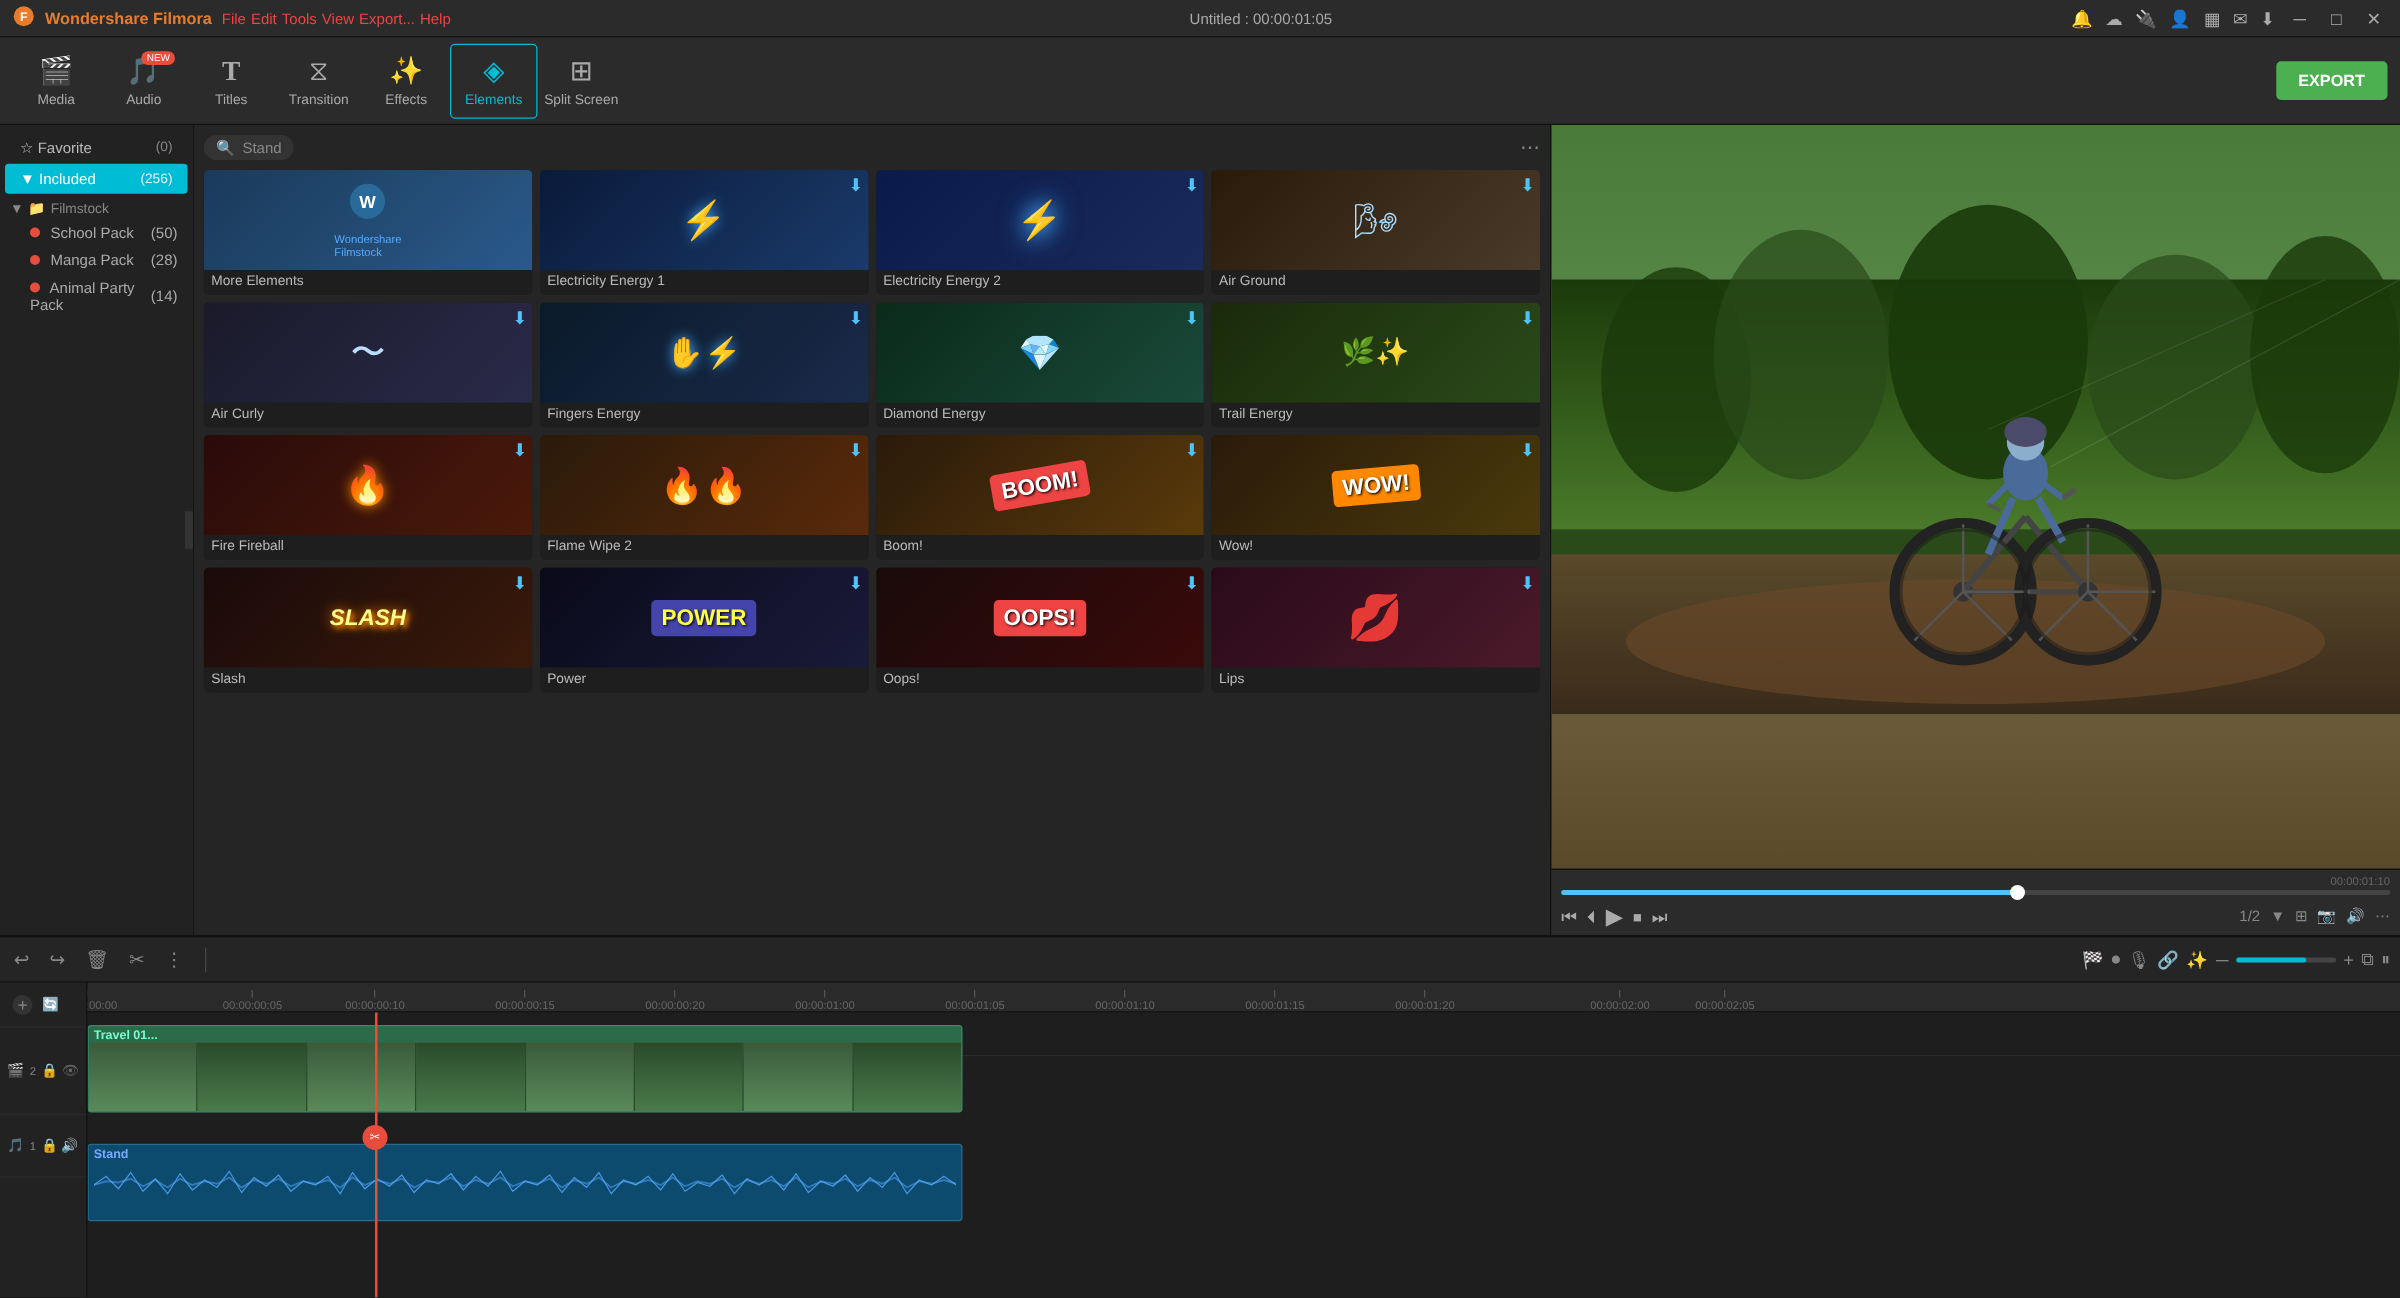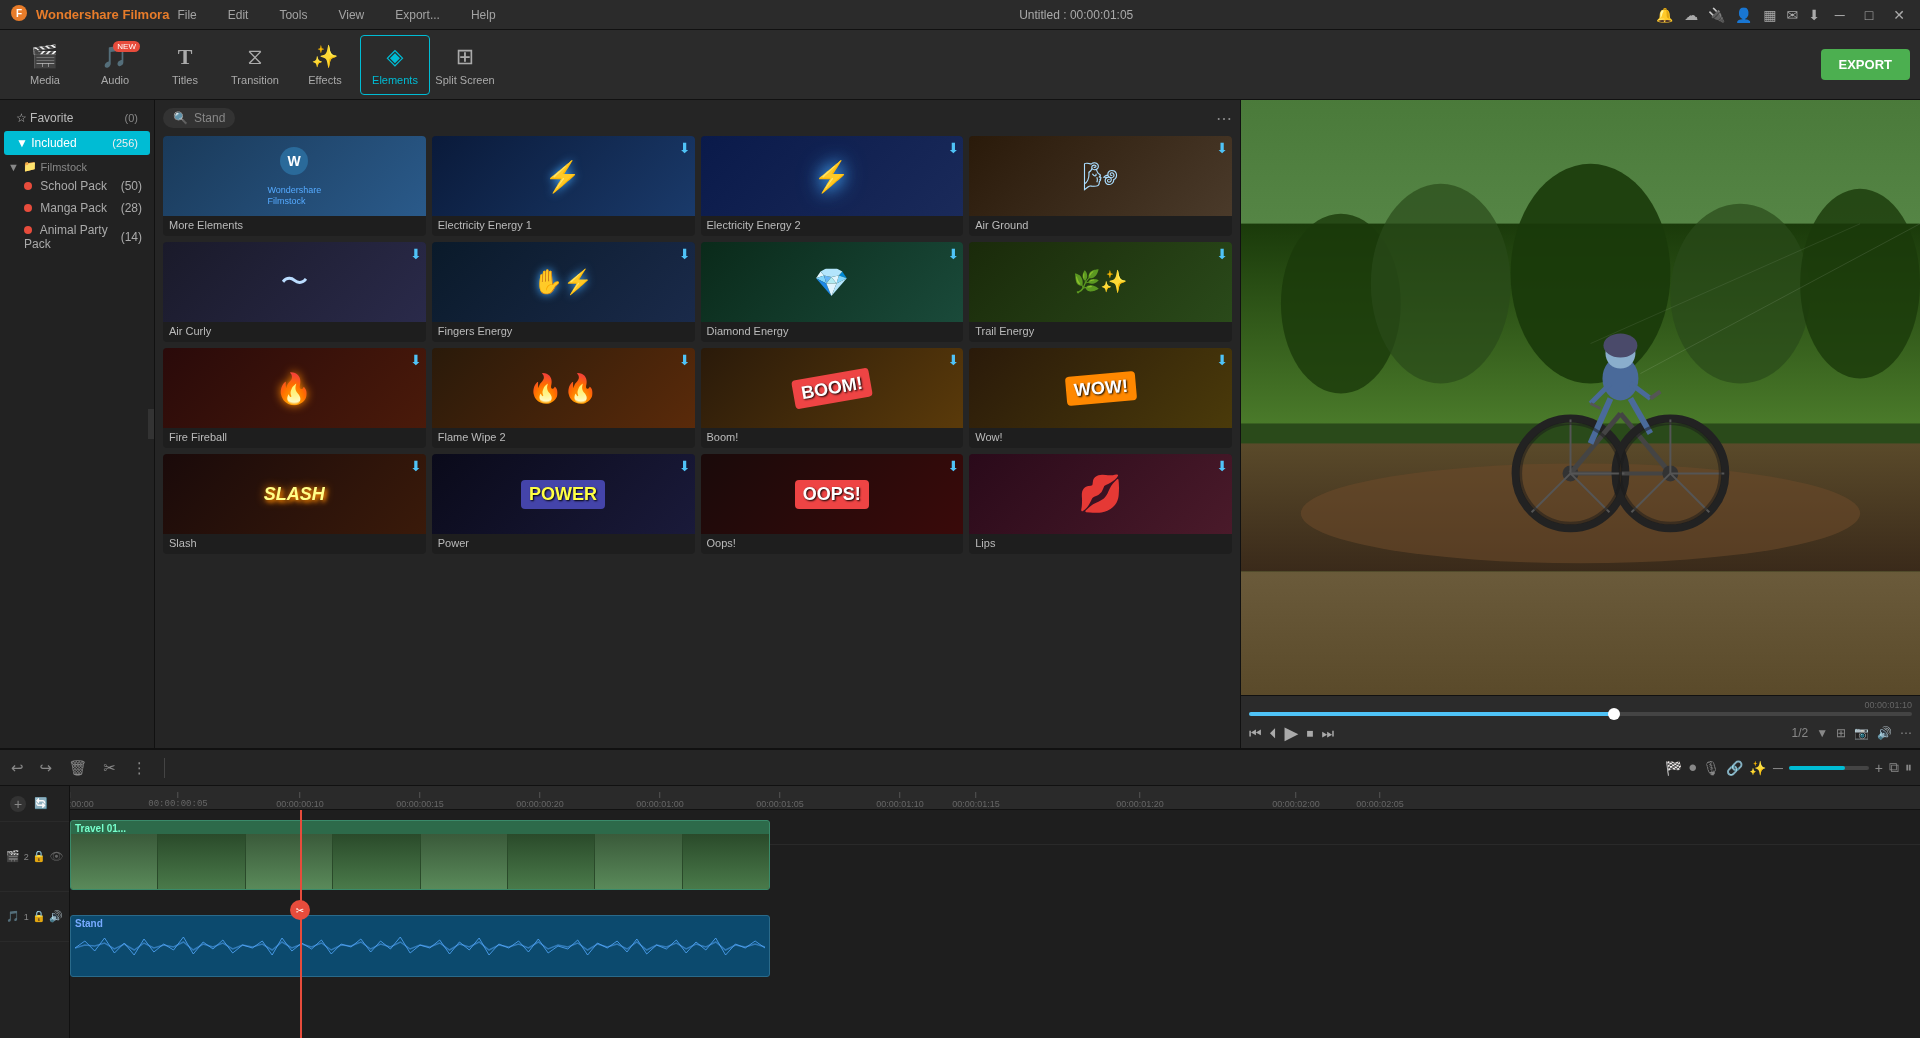--- a/index.html
+++ b/index.html
@@ -10,21 +10,21 @@
       background: #2b2b2b;
       height: 30px;
       display: flex;
       align-items: center;
       justify-content: space-between;
       padding: 0 10px;
       border-bottom: 1px solid #111;
     }
     #titlebar .left { display: flex; align-items: center; gap: 8px; }
     #titlebar .logo { color: #e87c2a; font-size: 13px; font-weight: bold; }
-    #titlebar .menu-items { display: flex; gap: 31px; font-size: 12px; color: #a3a3a3; }
+    #titlebar .menu-items { display: flex; gap: 4px; font-size: 12px; color: #ef4444; }
     #titlebar .menu-items span { cursor: pointer; }
     #titlebar .center { font-size: 12px; color: #aaa; }
     #titlebar .right { display: flex; gap: 10px; align-items: center; color: #aaa; }
     #titlebar .right span { cursor: pointer; font-size: 14px; }
     .win-btn { font-size: 14px; cursor: pointer; padding: 0 5px; }
 
     
     #toolbar {
       background: #2b2b2b;
       height: 70px;
@@ -976,28 +976,28 @@
           <span class="track-label-icon">🔊</span>
         </div>
       </div>
     </div>
 
     <div id="timeline-content">
 
       <div id="timeline-ruler">
         <div class="ruler-marks">
           <span class="ruler-mark" style="left:0px;">00:00:00:00</span>
-          <span class="ruler-mark" style="left:108px;font-family:Liberation Mono, monospace;">00:00:00:05</span>
+          <span class="ruler-mark" style="left:132px;">00:00:00:05</span>
           <span class="ruler-mark" style="left:230px;">00:00:00:10</span>
           <span class="ruler-mark" style="left:350px;">00:00:00:15</span>
           <span class="ruler-mark" style="left:470px;">00:00:00:20</span>
           <span class="ruler-mark" style="left:590px;">00:00:01:00</span>
           <span class="ruler-mark" style="left:710px;">00:00:01:05</span>
           <span class="ruler-mark" style="left:830px;">00:00:01:10</span>
-          <span class="ruler-mark" style="left:906px;">00:00:01:15</span>
+          <span class="ruler-mark" style="left:950px;">00:00:01:15</span>
           <span class="ruler-mark" style="left:1070px;">00:00:01:20</span>
           <span class="ruler-mark" style="left:1190px;margin-left:36px;">00:00:02:00</span>
           <span class="ruler-mark" style="left:1310px;">00:00:02:05</span>
         </div>
       </div>
 
       <div id="tracks-area">
 
         <div class="timeline-playhead"></div>
 

